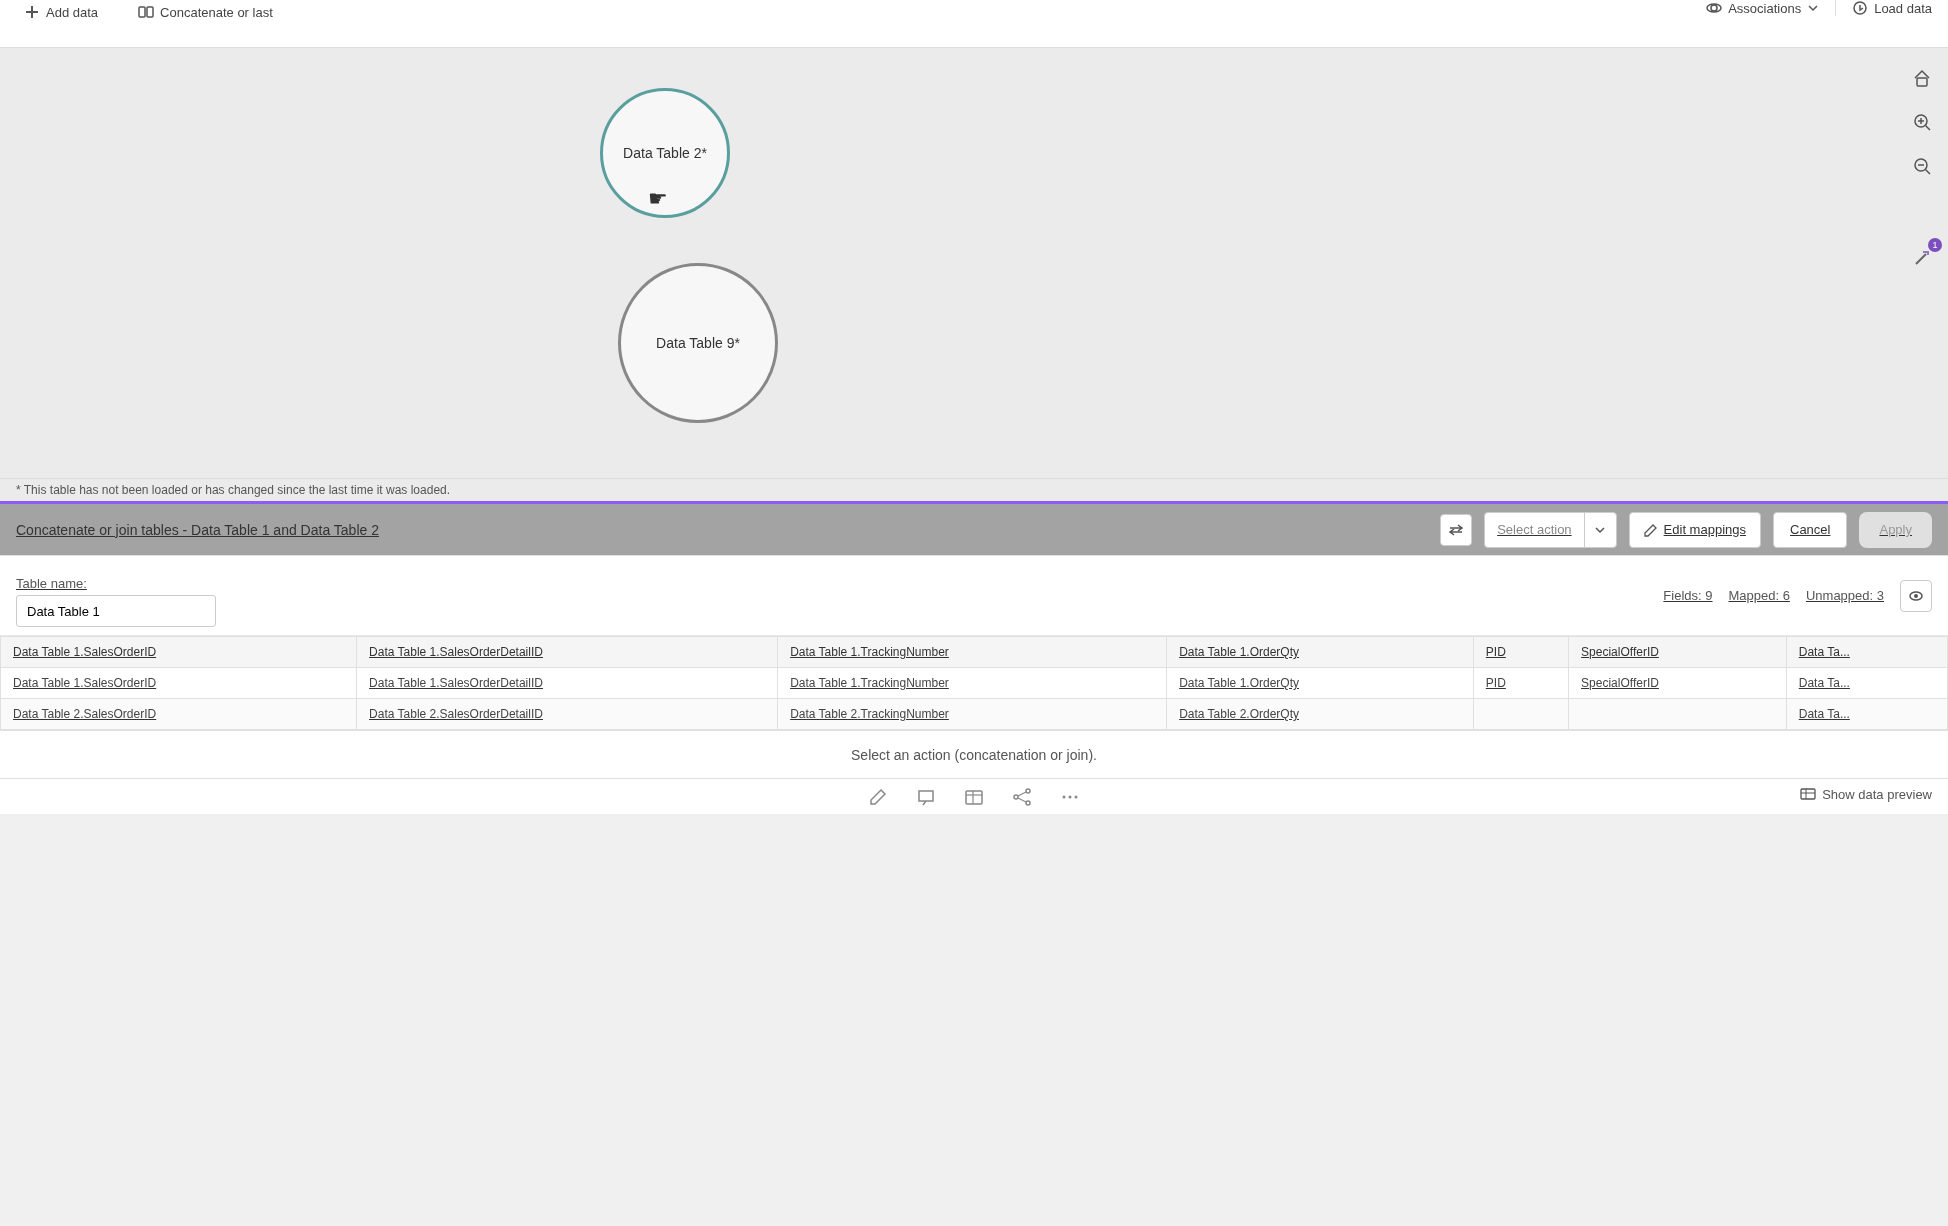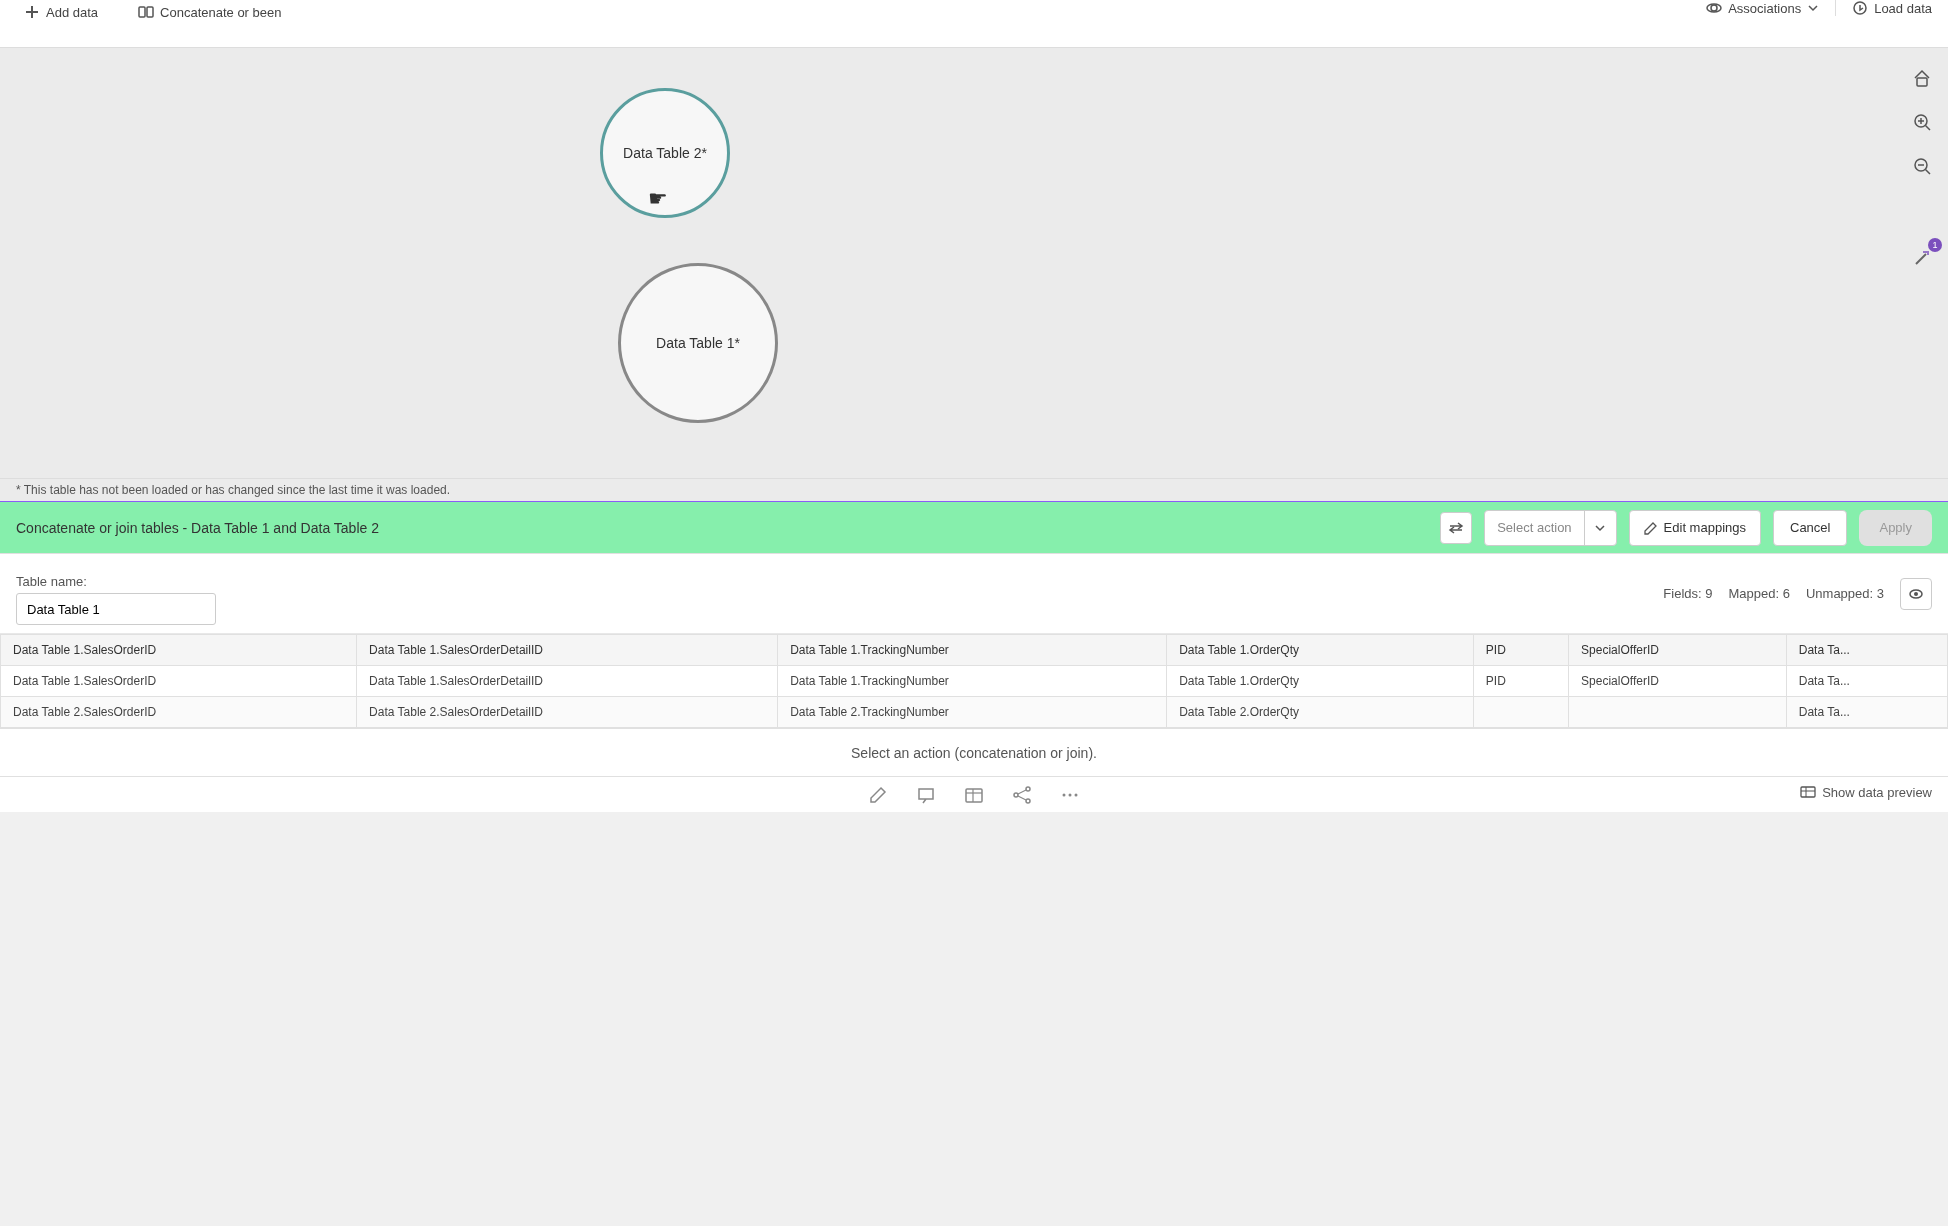--- a/index.html
+++ b/index.html
@@ -69,21 +69,21 @@
     .node-circle.active { border-color: #5a9e9e; }
 
     
     .footnote {
       background: #ebebeb; padding: 4px 16px;
       font-size: 12px; color: #555; border-top: 1px solid #ddd;
     }
 
     
     .join-panel {
-      background: #86efac; border-top: 1px solid #8b5cf6;
+      background: #a3a3a3; border-top: 3px solid #8b5cf6; text-decoration: underline;
     }
     .join-header {
       display: flex; align-items: center; height: 52px;
       padding: 0 16px; border-bottom: 1px solid #e0e0e0;
       gap: 12px;
     }
     .join-title {
       font-size: 14px; color: #333; flex: 1;
     }
     .swap-btn {
@@ -202,21 +202,21 @@
         <line x1="8" y1="2" x2="8" y2="14" stroke="#555" stroke-width="2"></line>
         <line x1="2" y1="8" x2="14" y2="8" stroke="#555" stroke-width="2"></line>
       </svg>
     <span>Add data</span>
   </button>
   <button class="toolbar-btn">
     <svg width="16" height="16" viewBox="0 0 16 16">
         <rect x="1" y="3" width="6" height="10" rx="1" fill="none" stroke="#555" stroke-width="1.5"></rect>
         <rect x="9" y="3" width="6" height="10" rx="1" fill="none" stroke="#555" stroke-width="1.5"></rect>
       </svg>
-    <span>Concatenate or been</span>
+    <span>Concatenate or last</span>
   </button>
   <div class="toolbar-spacer"></div>
   <div class="toolbar-right">
     <button class="associations-btn">
       <svg width="16" height="16" viewBox="0 0 16 16">
           <circle cx="8" cy="8" r="3" fill="none" stroke="#555" stroke-width="1.5"></circle>
           <ellipse cx="8" cy="8" rx="7" ry="4" fill="none" stroke="#555" stroke-width="1.5"></ellipse>
         </svg>
       <span>Associations</span>
       <svg width="12" height="12" viewBox="0 0 12 12">
@@ -235,21 +235,21 @@
 
 <div class="canvas-area">
 
   <div class="node-circle active" style="width:130px;height:130px;left:600px;top:40px;">
     <span>Data Table 2*</span>
   </div>
 
   <div class="cursor-hand" style="left:648px;top:138px;">☛</div>
 
   <div class="node-circle" style="width:160px;height:160px;left:618px;top:215px;">
-    <span>Data Table 1*</span>
+    <span>Data Table 9*</span>
   </div>
 
   <div class="right-sidebar">
     <button class="sidebar-icon-btn">
       <svg width="20" height="20" viewBox="0 0 20 20">
           <path d="M3 10L10 3l7 7" fill="none" stroke="#555" stroke-width="1.5"></path>
           <rect x="5" y="10" width="10" height="8" rx="1" fill="none" stroke="#555" stroke-width="1.5"></rect>
         </svg>
     </button>
     <button class="sidebar-icon-btn">

